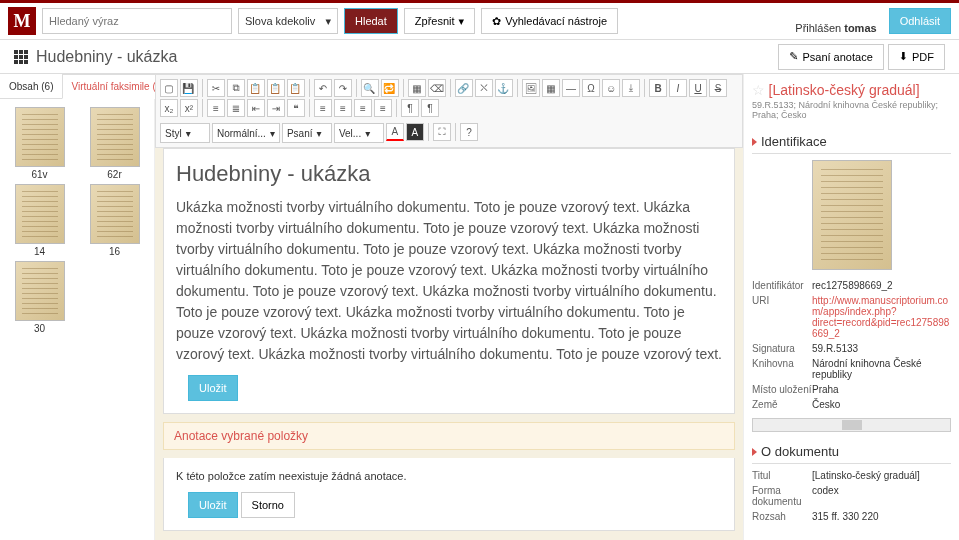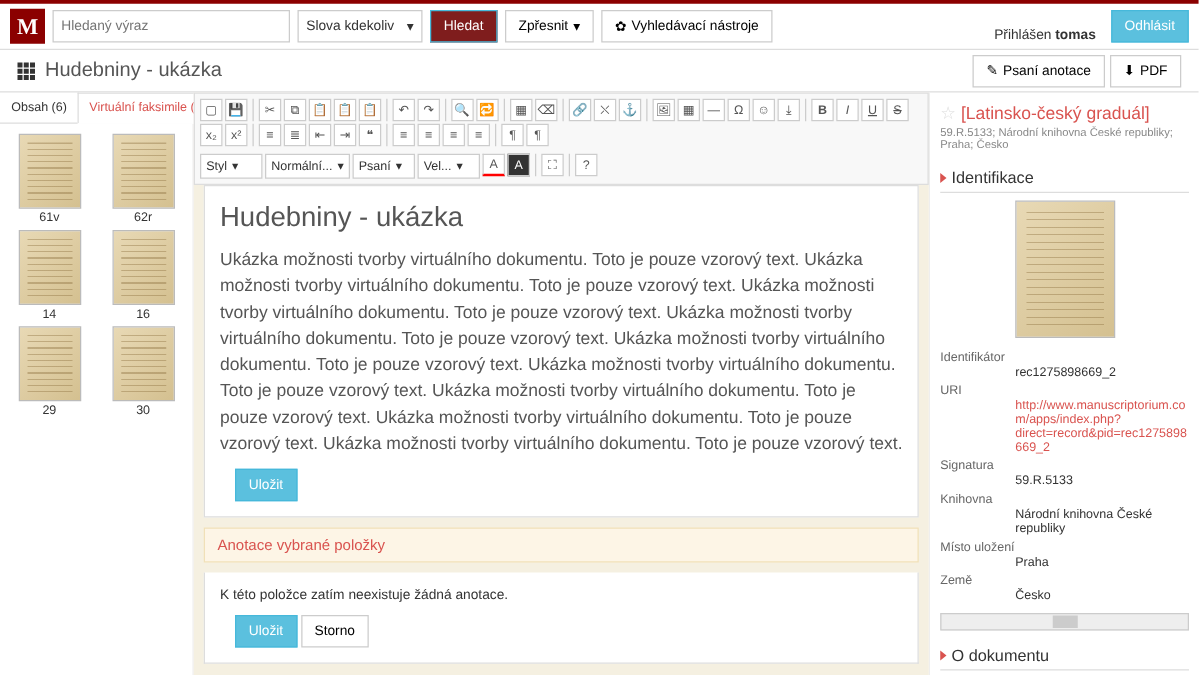--- a/index.html
+++ b/index.html
@@ -42,21 +42,21 @@
 .tabs-right .tab { padding: 5px 6px; font-size: 10px; }
 .detail-body { padding: 8px; font-size: 11px; }
 .detail-title { color: #d9534f; font-size: 14px; font-weight: normal; }
 .detail-sub { font-size: 9px; color: #888; margin-top: 2px; margin-bottom: 10px; }
 .section-hdr { color: #333; font-size: 13px; padding: 4px 0; border-bottom: 1px solid #ddd; margin-bottom: 6px; display: flex; align-items: center; gap: 4px; }
 .caret { width: 0; height: 0; border-top: 4px solid transparent; border-bottom: 4px solid transparent; border-left: 5px solid #d9534f; }
 .ms-img { width: 80px; height: 110px; background: linear-gradient(135deg,#e8d9b5,#d4c090); border: 1px solid #bbb; margin: 4px auto 10px; position: relative; overflow: hidden; }
 .ms-img::after { content: ""; position: absolute; inset: 8px; background: repeating-linear-gradient(#8a6d3b 0 1px, transparent 1px 6px); opacity: 0.4; }
 .kv { display: flex; font-size: 10px; margin-bottom: 4px; }
 .kv-k { width: 60px; color: #666; flex-shrink: 0; }
-.kv-v { flex: 1; color: #333; word-break: break-word; margin-top: 12px; }
+.kv-v { flex: 1; color: #333; word-break: break-word; }
 .kv-v.link { color: #d9534f; }
 .scroll-track { height: 14px; background: #eee; border: 1px solid #ccc; margin: 8px 0; position: relative; }
 .scroll-thumb { position: absolute; left: 45%; top: 1px; width: 20px; height: 10px; background: #ccc; }
 .star { color: #ddd; font-size: 14px; margin-right: 4px; }
 </style>
 </head>
 <body>
 
 <div class="topbar">
   <div class="logo">M</div>
@@ -111,21 +111,20 @@
   <div class="col-left">
     <div class="tabs-left">
       <div class="tab">Obsah (6)</div>
       <div class="tab active">Virtuální faksimile (6)</div>
     </div>
     <div class="thumbs">
       <div class="thumb"><div class="thumb-img"></div><span>61v</span></div>
       <div class="thumb"><div class="thumb-img"></div><span>62r</span></div>
       <div class="thumb"><div class="thumb-img"></div><span>14</span></div>
       <div class="thumb"><div class="thumb-img"></div><span>16</span></div>
-      <div class="thumb"><div class="thumb-img"></div><span>29</span></div>
       <div class="thumb"><div class="thumb-img"></div><span>30</span></div>
     </div>
   </div>
 
   <div class="col-mid">
     <div class="editor-bar">
       <span class="ed-btn">▢</span>
       <span class="ed-btn">💾</span>
       <span class="ed-sep"></span>
       <span class="ed-btn">✂</span>

